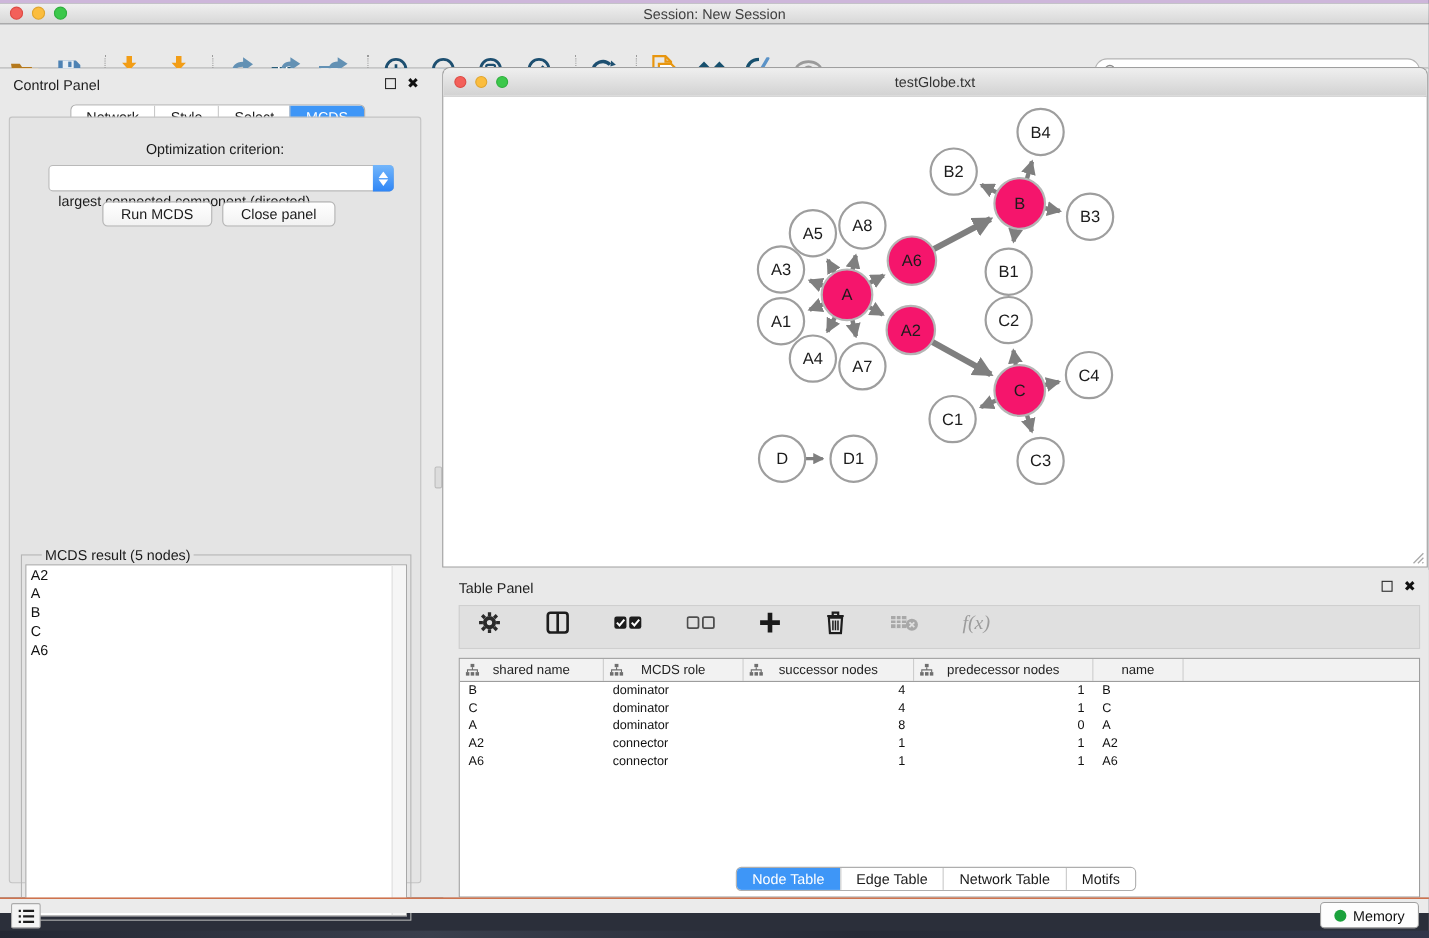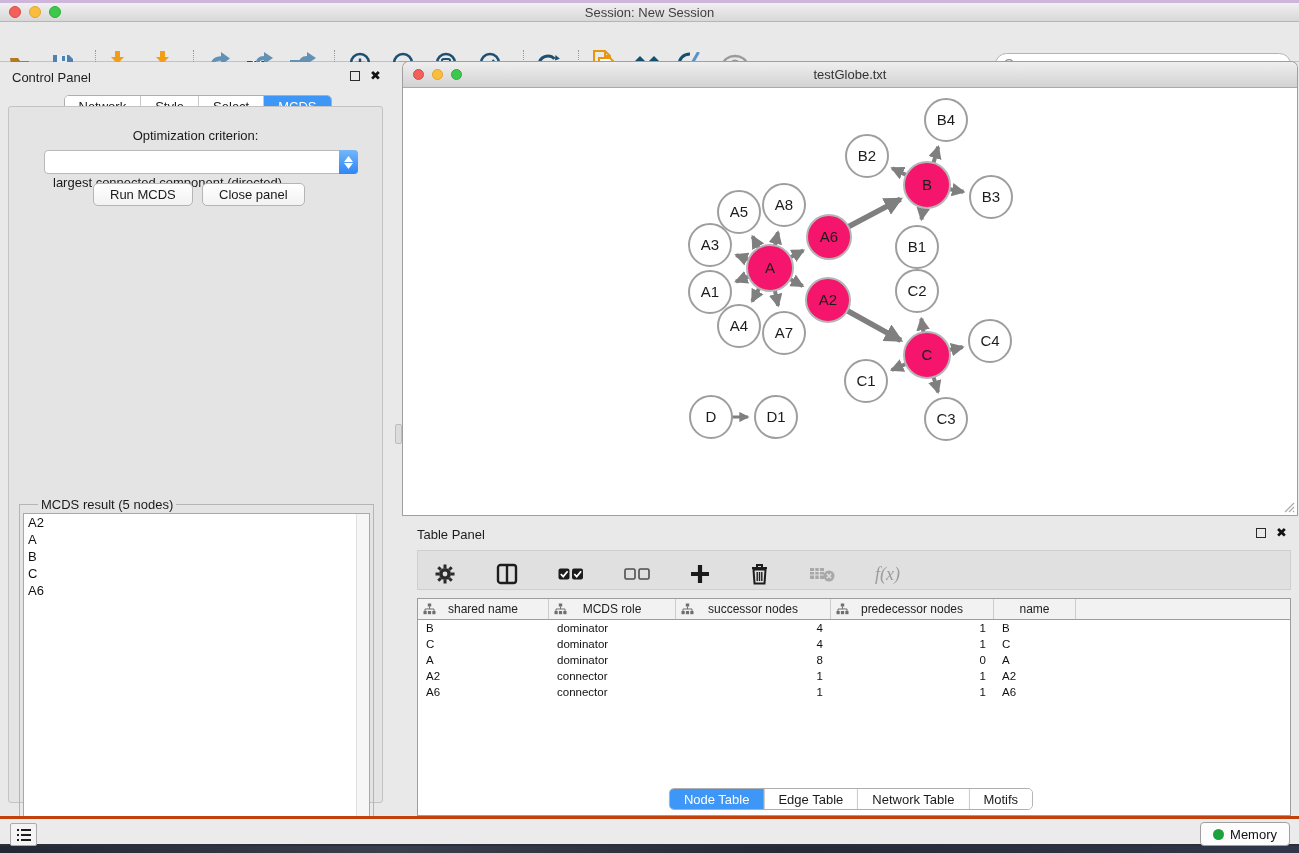--- a/index.html
+++ b/index.html
@@ -69,34 +69,34 @@
   .netwin-title { position:absolute; left:0; right:0; text-align:center; font-size:13px; color:#333; }
   .netwin .lights { margin-left:10px; }
   .netwin .tl { width:11px; height:11px; }
   .canvas { position:absolute; left:1px; top:26px; width:891px; height:424px; background:#fff; overflow:hidden; }
   .resize-grip { position:absolute; right:2px; bottom:2px; width:14px; height:14px; }
 
   
   .tablepanel { left:403px; top:456px; width:896px; height:298px; background:#e9e9e9; }
   .tp-title { position:absolute; left:14px; top:9px; font-size:13px; color:#1d1d1d; }
   .tp-toolbar { position:absolute; left:14px; top:32px; width:874px; height:40px; background:#e0e0e0;
-    border:1px solid #cfcfcf; display:flex; align-items:flex-end; gap:40px; padding-left:16px; }
+    border:1px solid #cfcfcf; display:flex; align-items:flex-start; gap:40px; padding-left:16px; }
   .tp-toolbtn { background:none; border:none; display:flex; align-items:center; justify-content:center; height:30px; cursor:pointer; }
   .fx { font-family:"Liberation Serif","DejaVu Serif",serif; font-style:italic; font-size:18px; color:#9c9c9c; }
   .tablebox { position:absolute; left:14px; top:80px; width:874px; height:218px; background:#fff; border:1px solid #9d9d9d; overflow:hidden; }
   .thead { display:flex; height:21px; background:#f2f2f2; border-bottom:1px solid #9d9d9d; }
   .th { position:relative; display:flex; align-items:center; justify-content:center; font-size:12px; color:#222;
     border-right:1px solid #cdcdcd; height:100%; }
   .th .tree-ic { position:absolute; left:5px; top:4px; }
   .trow { display:flex; height:16px; align-items:center; }
   .td { font-size:11.5px; color:#111; padding:0 8px; white-space:nowrap; overflow:hidden; }
   .bottom-tabs { position:absolute; left:50%; transform:translateX(-50%); top:270px; }
 
   
-  .statusbar { left:0; top:816px; width:1299px; height:28px; background:#ebebeb; border-top:3px solid #c2410c; }
+  .statusbar { left:0; top:816px; width:1299px; height:14px; background:#ebebeb; border-top:1px solid #c2410c; }
   .sb-listbtn { position:absolute; left:10px; top:4px; width:27px; height:23px; background:#f4f4f4;
     border:1px solid #ababab; border-radius:2px; display:flex; align-items:center; justify-content:center; cursor:pointer; }
   .memory-btn { position:absolute; right:9px; top:3px; height:24px; background:#fdfdfd; border:1px solid #9f9f9f;
     border-radius:4px; display:flex; align-items:center; gap:6px; padding:0 12px; font-size:13px; color:#111; cursor:pointer; }
   .mem-dot { width:11px; height:11px; border-radius:50%; background:#1ba23c; }
   .desktop { left:0; top:846px; width:1299px; height:7px; background:linear-gradient(90deg,#232733,#3a3f4d 30%,#262a36 60%,#31364a); }
 </style>
 </head>
 <body>
 

